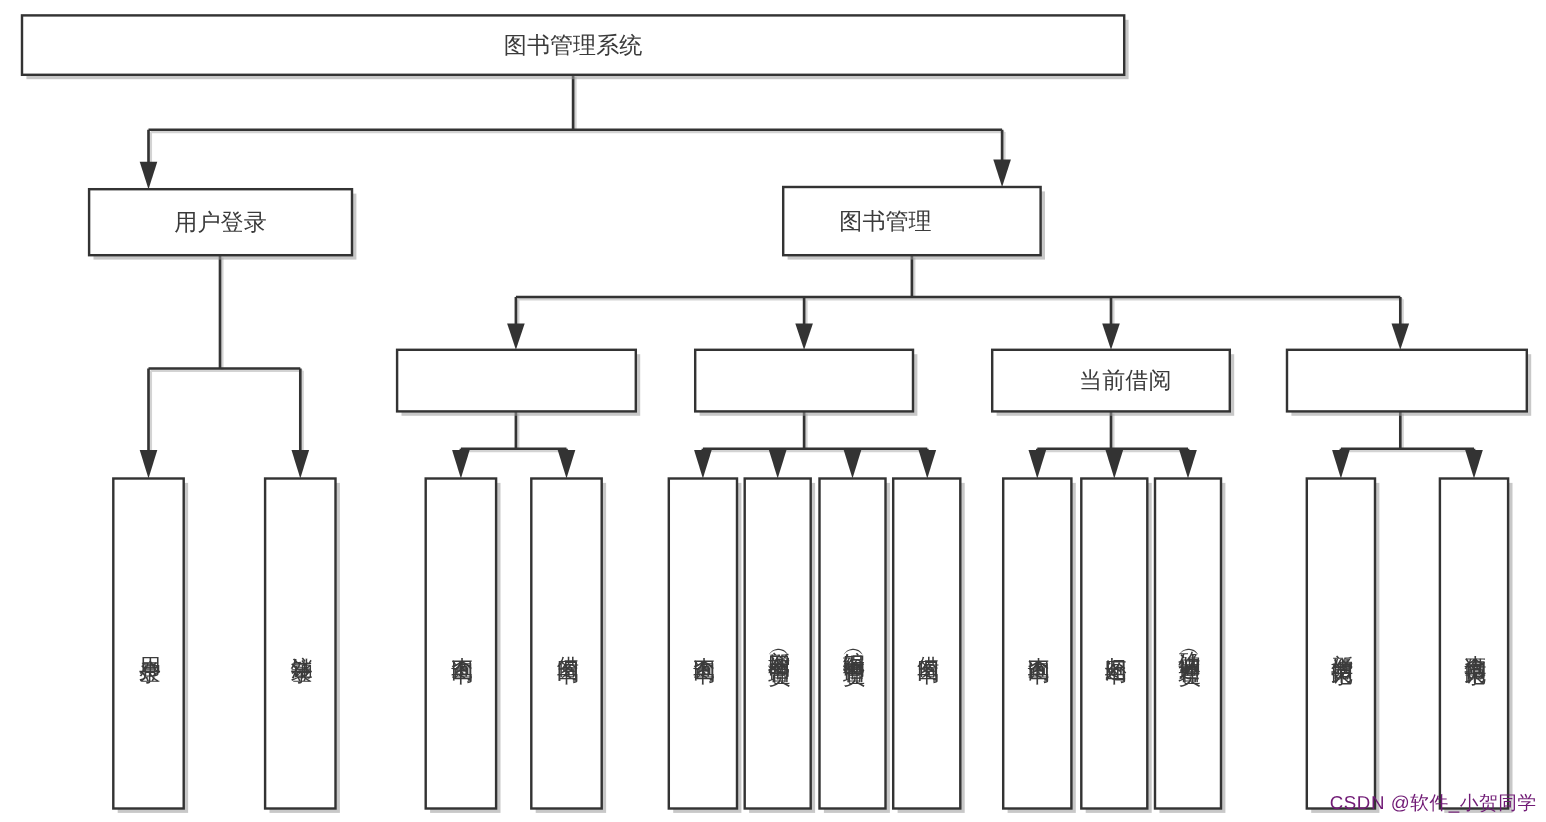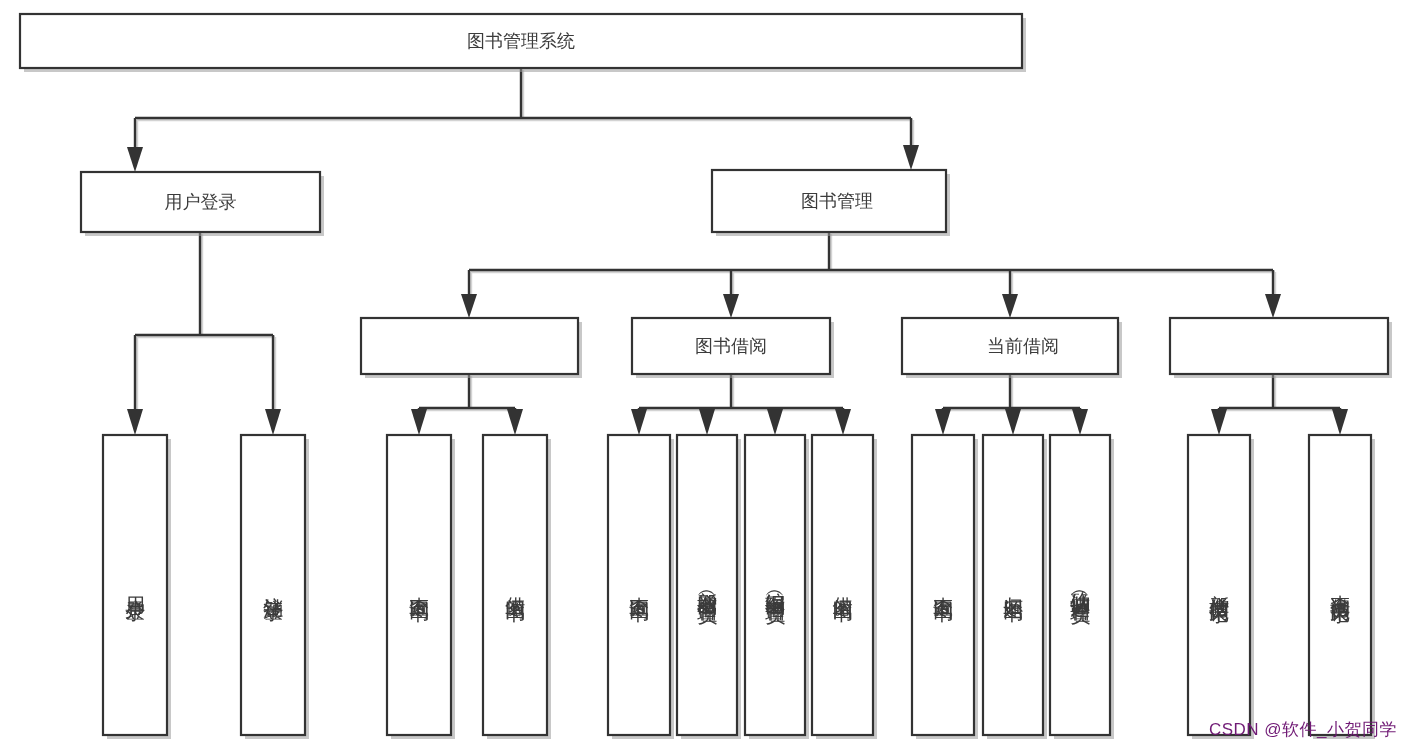--- a/index.html
+++ b/index.html
@@ -66,21 +66,21 @@
     color: #3b3b3b;
     white-space: nowrap;
     pointer-events: none;
   }
   .hlabel-wrap {
     position: absolute;
     display: flex;
     align-items: center;
     justify-content: center;
     font-family: "Liberation Sans", "DejaVu Sans", sans-serif;
-    font-size: 18px;
+    font-size: 21px;
     color: #3b3b3b;
     white-space: nowrap;
     pointer-events: none;
   }
   #watermark {
     position: absolute;
     right: 8px;
     bottom: 6px;
     font-family: "Liberation Sans", "DejaVu Sans", sans-serif;
     font-size: 17px;
@@ -245,24 +245,23 @@
         <rect class="node-box" x="1309" y="435" width="62" height="300"></rect>
       </g>
 
     </g>
   </svg>
 
   <div class="hlabel-wrap" style="left:20px; top:14px; width:1002px; height:54px;">图书管理系统</div>
 
   <div class="hlabel-wrap" style="left:81px; top:172px; width:239px; height:60px;">用户登录</div>
 
-  <div class="hlabel-wrap" style="left:744px; top:170px; width:186px; height:62px;">图书管理</div>
-
-
-  <div class="hlabel-wrap" style="left:632px; top:318px; width:198px; height:56px;">图书借阅</div>
+  <div class="hlabel-wrap" style="left:712px; top:170px; width:186px; height:62px;">图书管理</div>
+
+
 
   <div class="hlabel-wrap" style="left:902px; top:318px; width:242px; height:56px;">当前借阅</div>
 
 
   <div class="vlabel-wrap" style="left:103px; top:435px; width:64px; height:300px;">用户登录</div>
 
   <div class="vlabel-wrap" style="left:241px; top:435px; width:64px; height:300px;">注销登录</div>
 
   <div class="vlabel-wrap" style="left:387px; top:435px; width:64px; height:300px;">查询图书</div>
 

